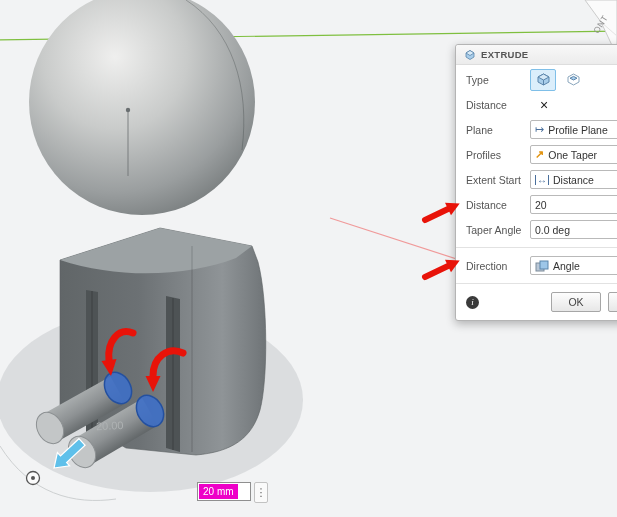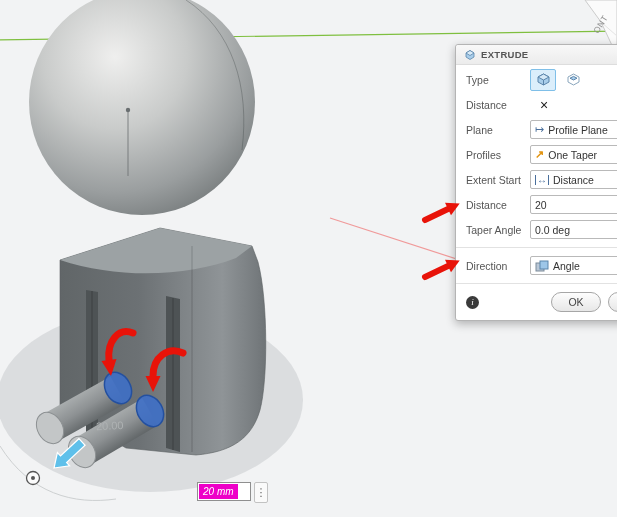--- a/index.html
+++ b/index.html
@@ -27,39 +27,39 @@
   .tinput{height:19px;width:128px;border:1px solid #b9b9b9;border-radius:2px;padding:0 4px;
           font-family:inherit;font-size:10.5px;color:#333;background:#fff;box-sizing:border-box;}
   .chip{display:inline-flex;align-items:center;gap:5px;height:18px;padding:0 9px 0 6px;
         background:var(--selection-blue,#0a96d2);color:#fff;border-radius:2px;font-size:10px;cursor:pointer;}
   .clear-x{margin-left:10px;font-size:14px;color:#222;cursor:pointer;line-height:1;}
   .type-btn{display:inline-flex;align-items:center;justify-content:center;width:24px;height:20px;
             border:1px solid transparent;border-radius:2px;margin-right:4px;cursor:pointer;}
   .type-btn.selected{background:#dbeefb;border-color:#7fbfe8;}
   .hr{border-top:1px solid #e2e2e2;margin:5px 0;}
   .dlg-footer{display:flex;align-items:center;padding:3px 10px 8px;}
-  .btn{height:20px;border:1px solid #a6a6a6;border-radius:10px;cursor:pointer;
+  .btn{height:20px;border:1px solid #a6a6a6;border-radius:2px;cursor:pointer;
        background:linear-gradient(#fdfdfd,#e7e7e7);color:#444;font-size:10.5px;
        font-family:inherit;text-align:center;padding:0;}
   .btn.ok{width:50px;margin-left:auto;}
   .btn.cancel{width:58px;margin-left:7px;}
   .info-circle{width:13px;height:13px;border-radius:50%;background:#3a3a3a;color:#fff;
                display:flex;align-items:center;justify-content:center;font-size:9px;
                font-style:italic;font-family:"Liberation Serif",serif;cursor:pointer;}
   .g-blue{color:#4a6f9c;font-size:11px;line-height:1;}
   .g-orange{color:#e2930f;font-weight:bold;font-size:11px;line-height:1;}
   .extent-glyph{color:#4a6f9c;border-left:1px solid #4a6f9c;border-right:1px solid #4a6f9c;
                 padding:0 1px;font-size:10px;line-height:10px;}
 
   
   .dim-box{position:absolute;left:197px;top:482px;z-index:6;display:flex;align-items:flex-start;}
   .dim-field{min-width:50px;height:15px;border:1px solid #8f8f8f;background:#fff;
              display:flex;align-items:center;padding:1px;cursor:text;}
   .dim-field .hl{background:var(--highlight-magenta,#ee00c8);color:#fff;font-size:10px;
-                 padding:0 4px;line-height:15px;white-space:nowrap;font-style:italic;}
+                 padding:0 4px;line-height:15px;white-space:nowrap;}
   .dim-grip{width:12px;height:19px;margin-left:3px;border:1px solid #c2c2c2;background:#fafafa;
             display:flex;align-items:center;justify-content:center;border-radius:2px;
             color:#666;font-size:11px;cursor:grab;}
 
   
   .ann{fill:none;stroke:var(--annotation-red,#e81309);stroke-width:7;stroke-linecap:round;}
   .ann-thin{fill:none;stroke:var(--annotation-red,#e81309);stroke-width:6;stroke-linecap:round;}
   .annh{fill:var(--annotation-red,#e81309);stroke:none;}
   .axis-green{stroke:var(--axis-green,#7fbf3f);stroke-width:1.2;}
   .axis-red{stroke:var(--axis-red,#f09a9a);stroke-width:1.2;}

